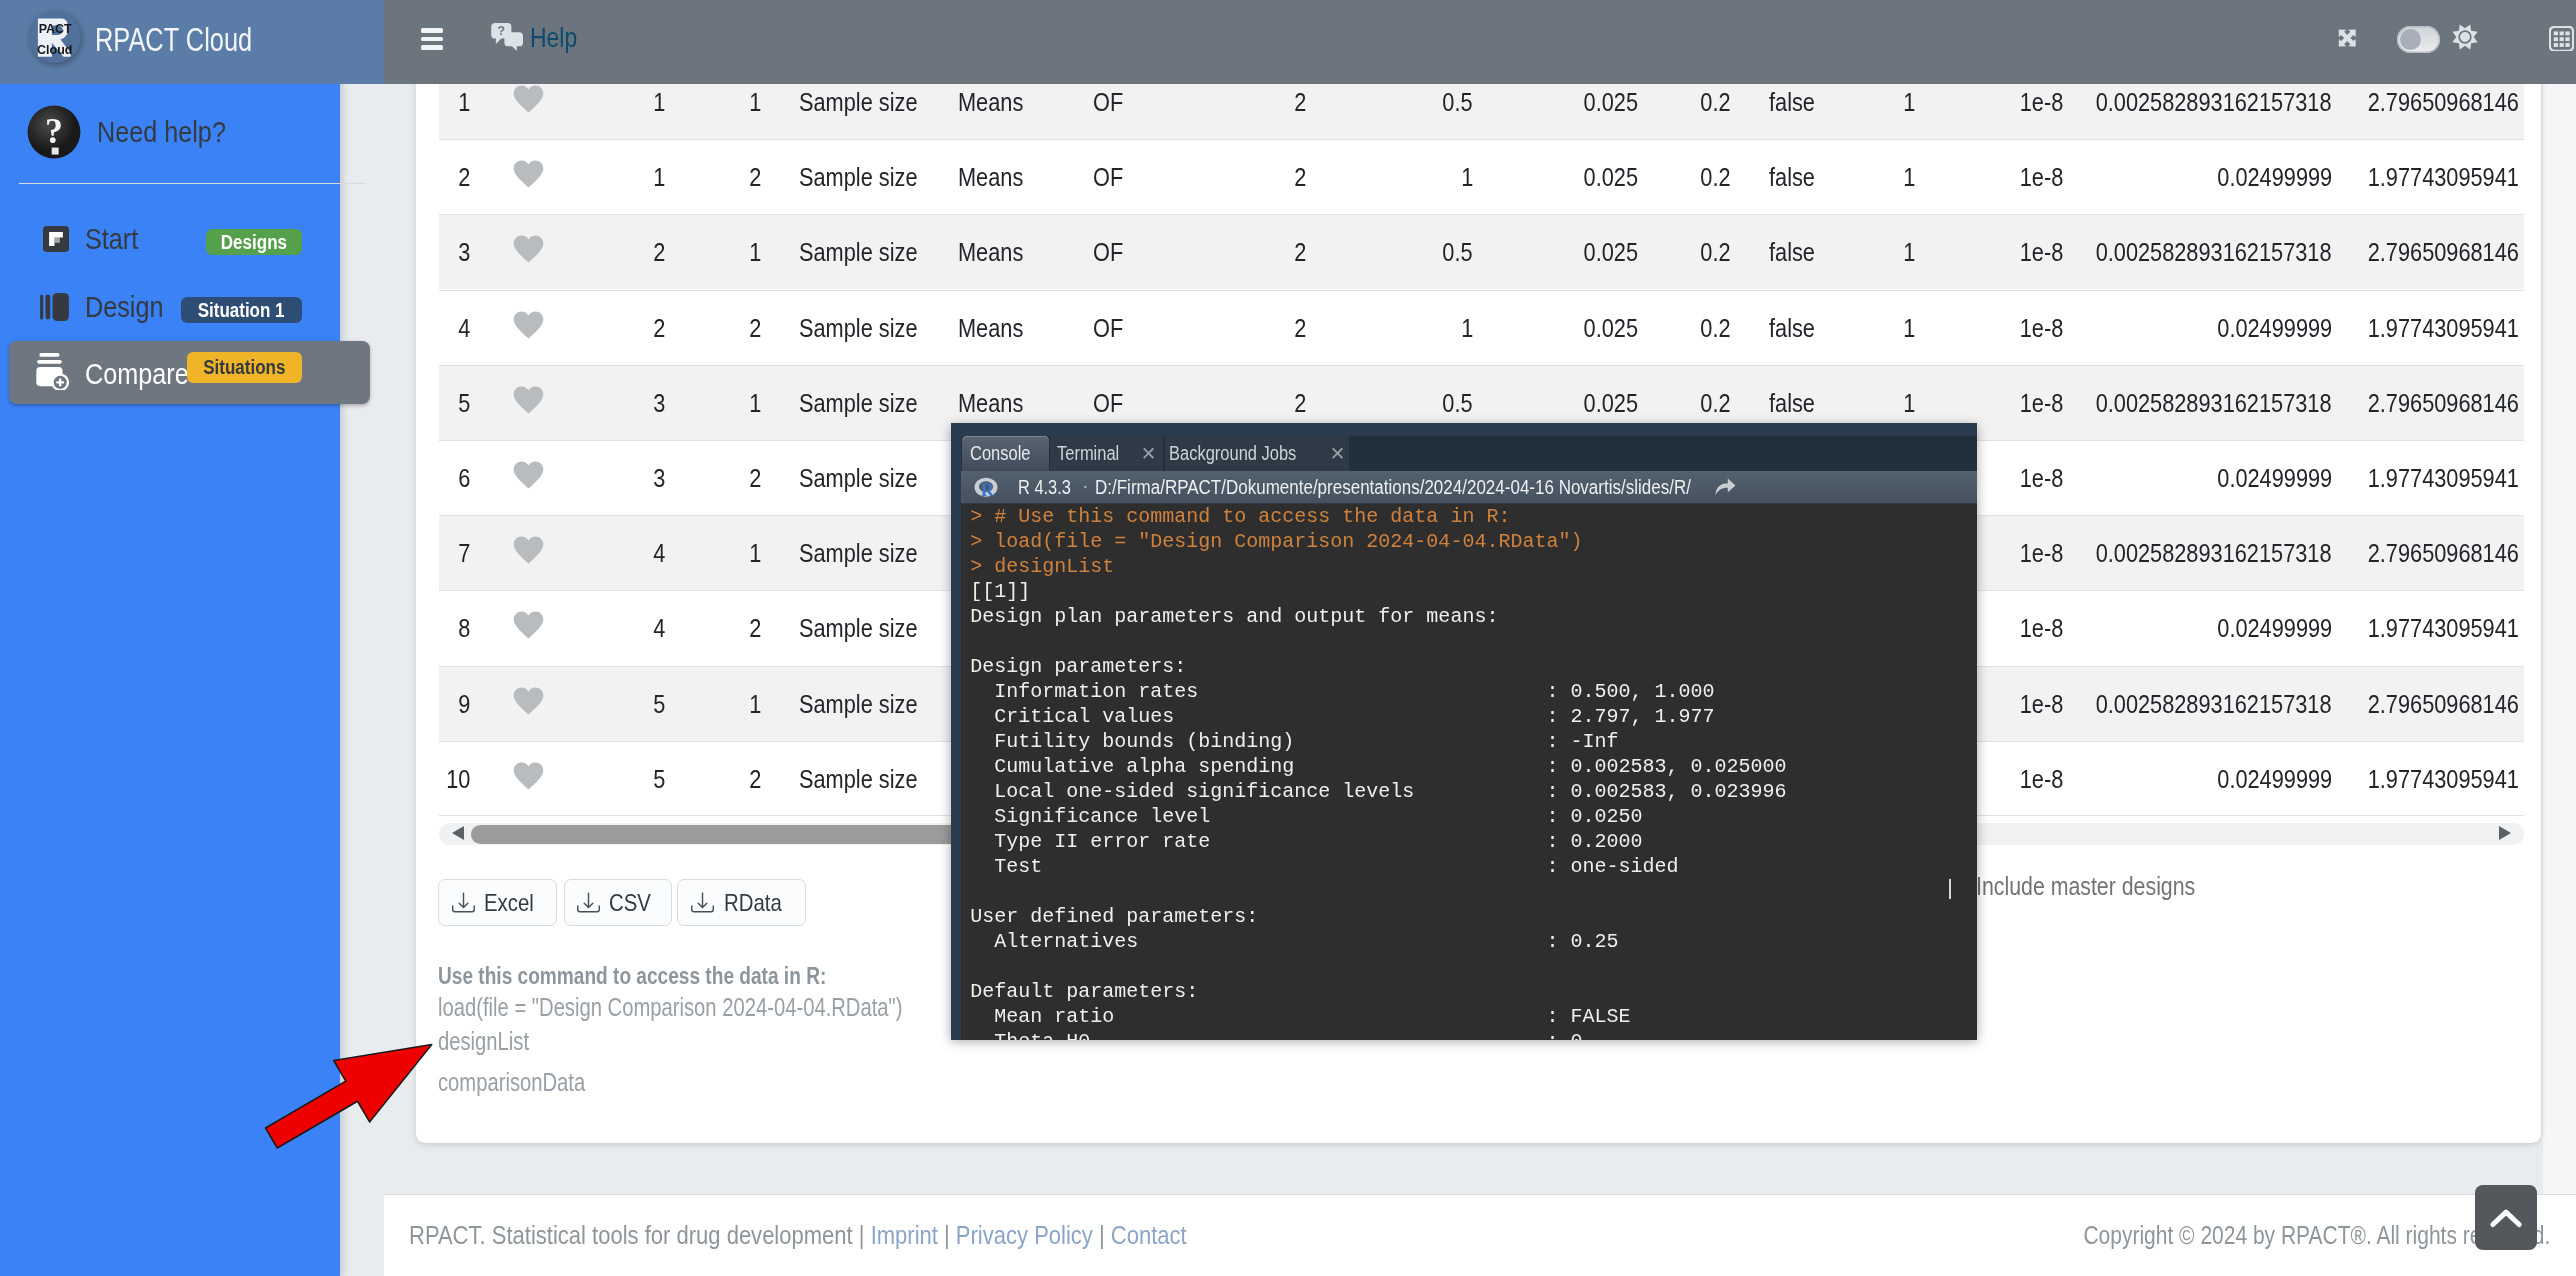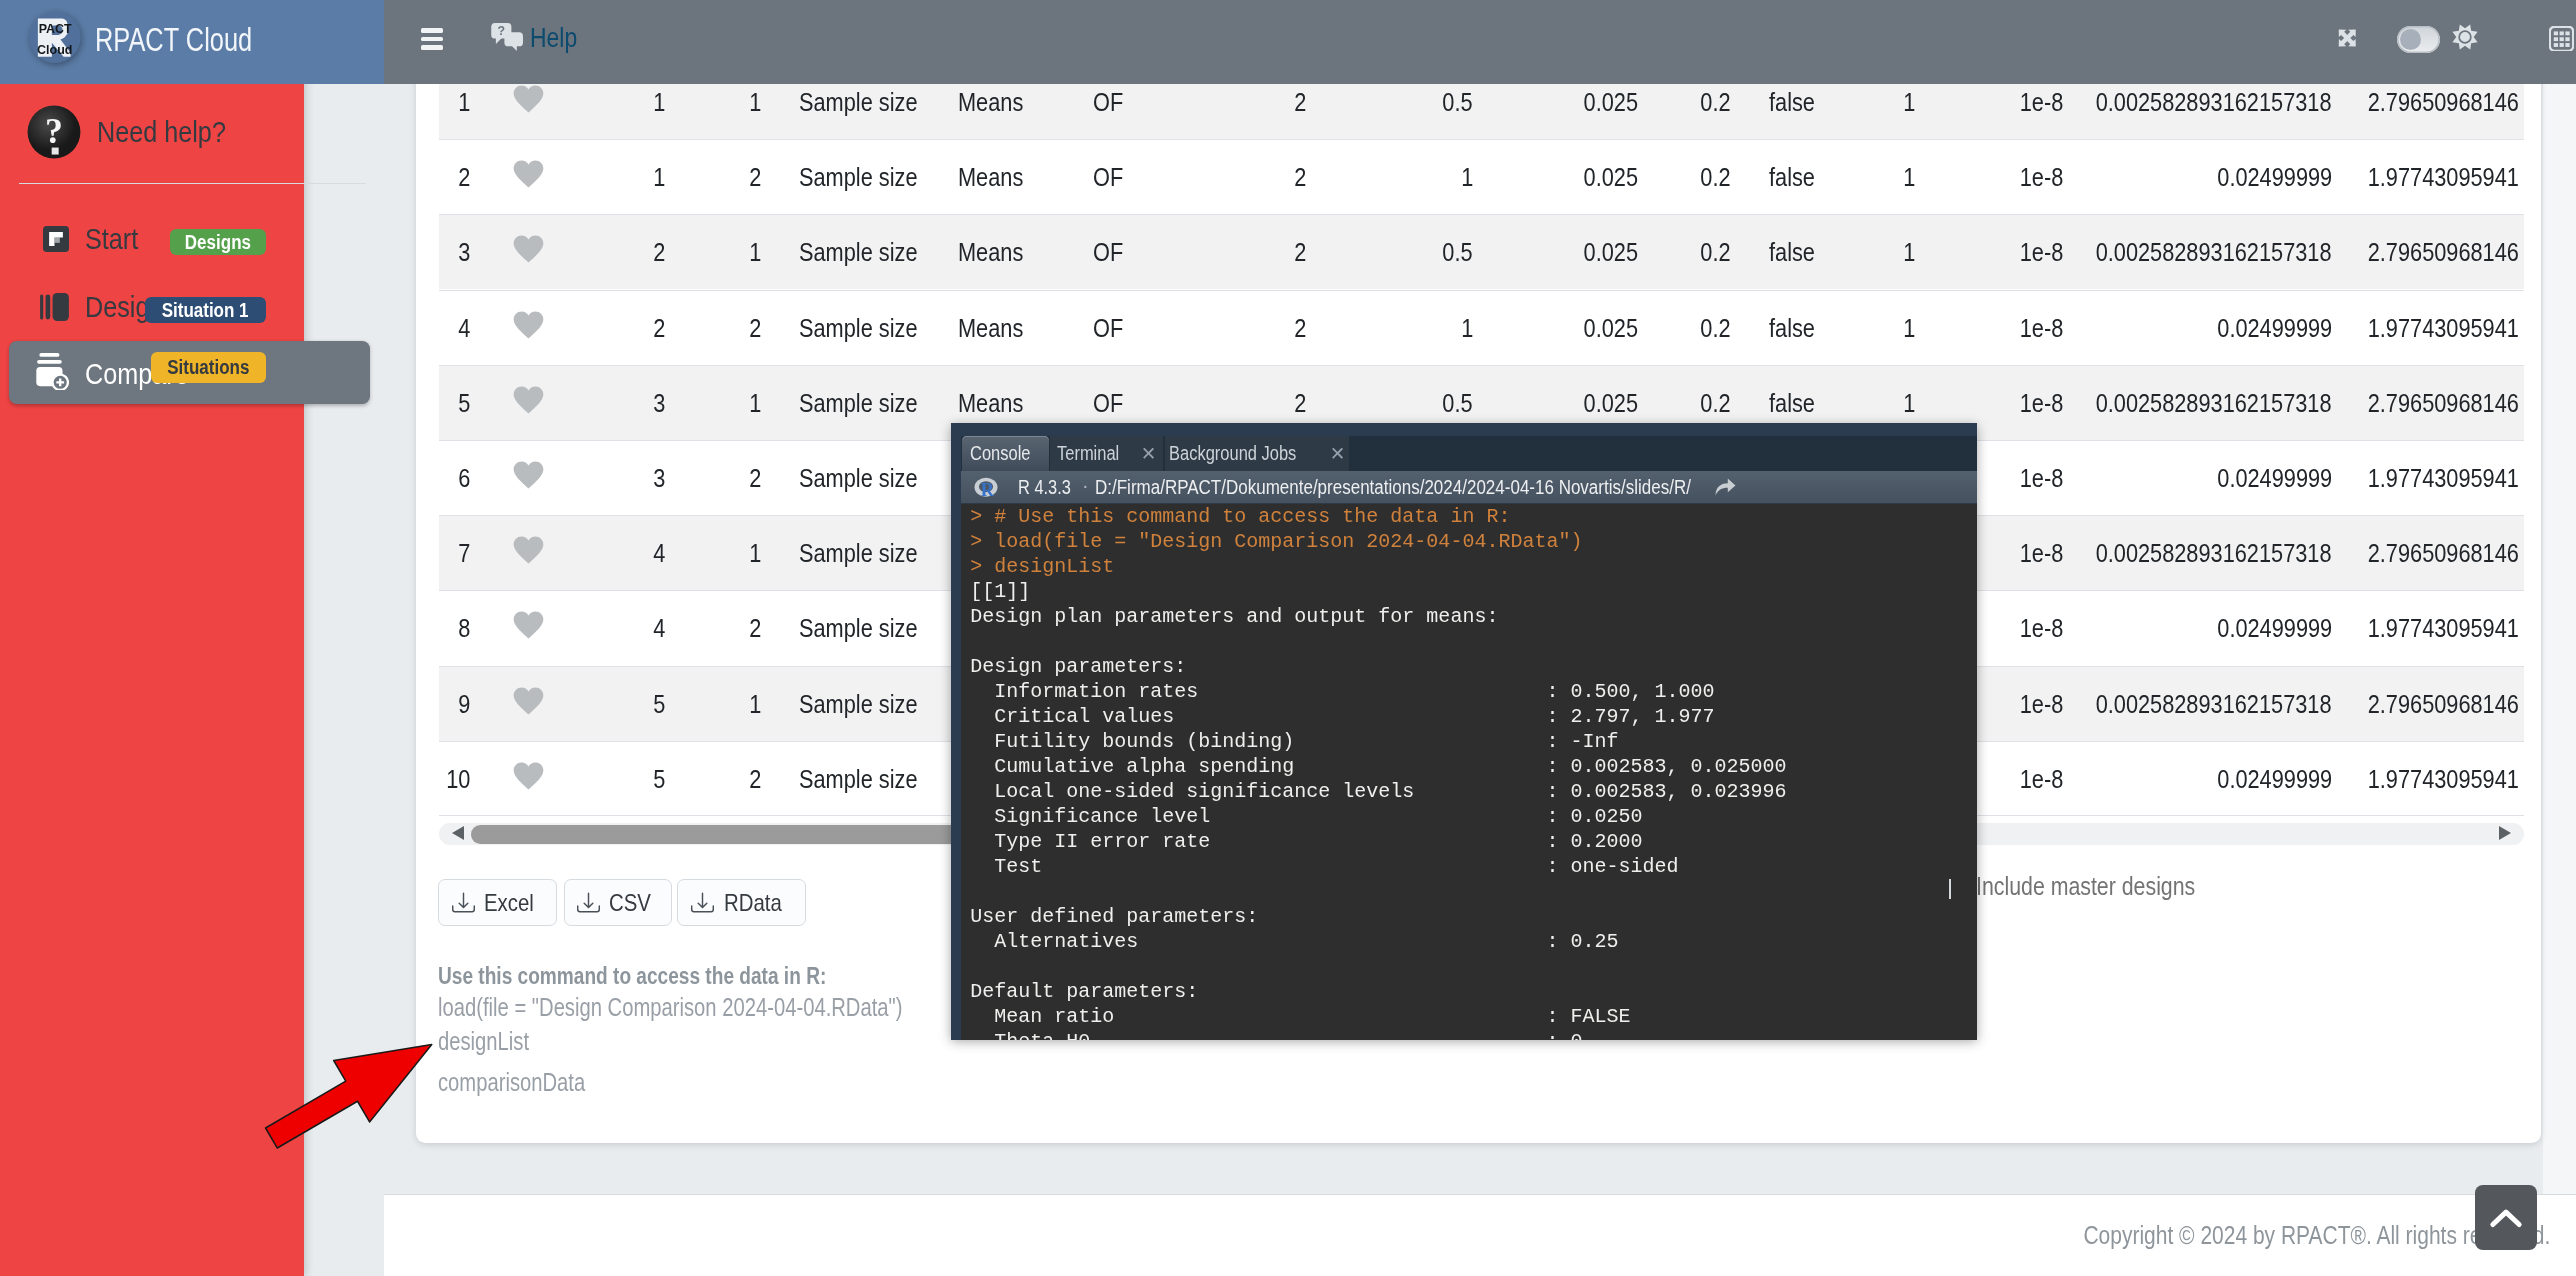--- a/index.html
+++ b/index.html
@@ -30,21 +30,21 @@
 #confrm{left:0;top:0;width:1026px;height:13px;background:#2b3b50}
 #conleft{left:0;top:0;width:10px;height:617px;background:#2b3b50}
 #tabbar{left:10px;top:13px;width:1016px;height:35px;background:#22303e}
 .tab{position:absolute;top:0;height:35px;font-size:19.4px;display:flex;align-items:center;justify-content:center;gap:11px;color:#e6e9ec}
 .tabx{color:#97a1aa;font-size:18.6px}
 #toolbar{left:10px;top:48px;width:1016px;height:33px;background:linear-gradient(#53606e,#45515f);border-bottom:0.8px solid #303a45;color:#edeff1;font-size:20px}
 #conbody{left:10px;top:81px;width:1016px;height:536px;overflow:hidden}
 #conpre{position:absolute;left:9.3px;top:0;font-family:"Liberation Mono",monospace;font-size:20px;line-height:25px;white-space:pre;color:#efefed}
 .oc{color:#d0823c}
 
-#sidebar{z-index:30;left:0;top:0;width:304px;height:1277px;background:#ef4444;box-shadow:2.3px 0 7.8px rgba(40,50,60,.22)}
+#sidebar{z-index:30;left:0;top:0;width:340px;height:1277px;background:#3b82f6;box-shadow:2.3px 0 7.8px rgba(40,50,60,.22)}
 #sbhead{left:0;top:0;width:384px;height:84px;background:#5b7ca6}
 #sbtitle{left:95px;top:21px;font-size:33px;font-weight:400;color:#f2f6fa;transform:scaleX(.77);transform-origin:left center}
 .menutext{font-size:30px;color:#343a40;transform:scaleX(.84);transform-origin:left center}
 .badge{position:absolute;right:38px;border-radius:6.2px;color:#fff;font-size:20px;font-weight:700;display:flex;align-items:center;justify-content:center;padding:0 9.3px}
 .badge span{transform:scaleX(.85)}
 #cmprow{left:9.3px;top:341px;width:361px;height:63px;background:#6e7780;border-radius:7.8px;box-shadow:0 1.6px 3.9px rgba(0,0,0,.25)}
 
 #navbar{z-index:31;left:384px;top:0;width:2192px;height:84px;background:#6c757d}
 
 #footband{z-index:3;left:384px;top:1194px;width:2192px;height:83px;background:#fff;border-top:1.6px solid #d8dbde}
@@ -436,17 +436,18 @@
         <rect x="13.5" y="7" width="5.5" height="5"></rect>
         <rect x="21" y="7" width="5.5" height="5"></rect>
 <rect x="6" y="14.5" width="5.5" height="5"></rect>
         <rect x="13.5" y="14.5" width="5.5" height="5"></rect>
         <rect x="21" y="14.5" width="5.5" height="5"></rect>
 <rect x="6" y="22" width="5.5" height="5"></rect>
         <rect x="13.5" y="22" width="5.5" height="5"></rect>
         <rect x="21" y="22" width="5.5" height="5"></rect>
 </g>
     </svg>
+<div class="abs ftxt" style="left:409px;top:1221px"><span class="sx" style="transform:scaleX(.86)">RPACT. Statistical tools for drug development | <span class="flink">Imprint</span> | <span class="flink">Privacy Policy</span> | <span class="flink">Contact</span></span></div>
 <div class="abs ftxt" style="right:26px;top:1221px"><span class="sxr" style="transform:scaleX(.82)">Copyright © 2024 by RPACT®. All rights reserved.</span></div>
 <div class="abs" id="scrolltop"><svg width="62" height="65" viewBox="0 0 80 84">
         <path d="M23 51 L40 35 L57 51" fill="none" stroke="#fff" stroke-width="6.5" stroke-linecap="round" stroke-linejoin="round"></path>
       </svg></div>
 </div>
 
 </body></html>

